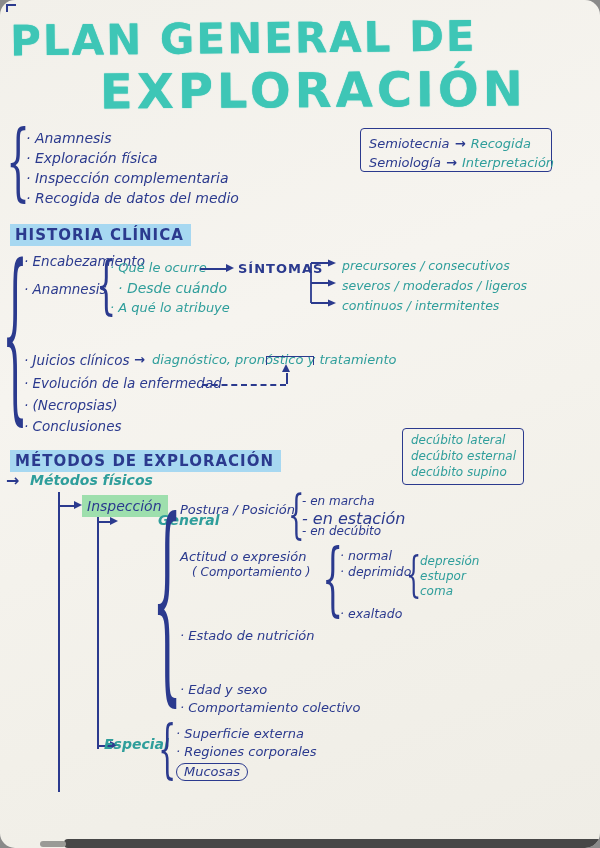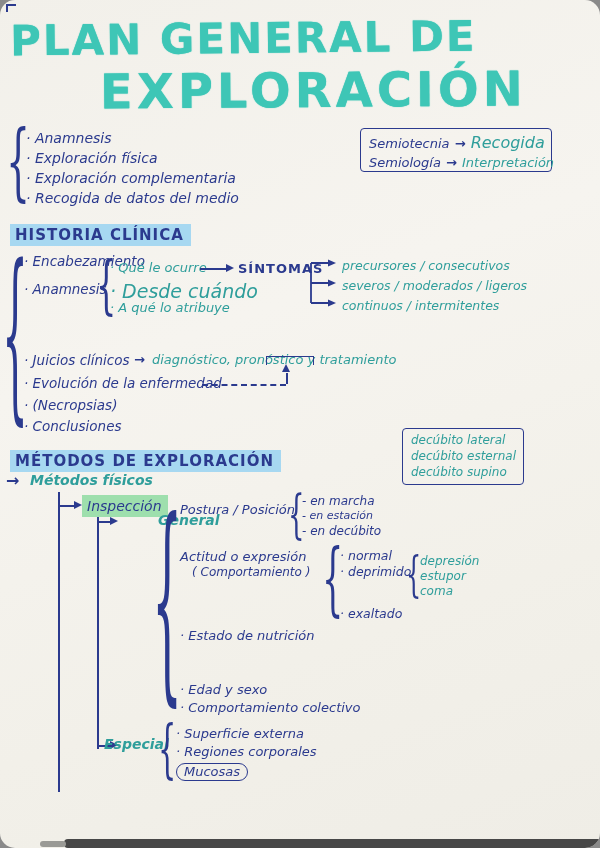--- a/index.html
+++ b/index.html
@@ -36,48 +36,48 @@
 <div class="page">
 
   <div class="abs" style="left:6px; top:4px; width:10px; height:8px; border-left:2px solid #2b3a8e; border-top:2px solid #2b3a8e;"></div>
 
   <div class="abs title" style="left:10px; top:14px; font-size:42px; letter-spacing:2px; transform:rotate(-0.6deg);">PLAN GENERAL DE</div>
   <div class="abs title" style="left:100px; top:62px; font-size:48px; letter-spacing:4px; transform:rotate(-0.4deg);">EXPLORACIÓN</div>
 
   <div class="abs brace" style="left:6px; top:122px; font-size:84px; transform:scaleX(0.45);">{</div>
   <div class="abs hw dot" style="left:26px; top:130px; font-size:14px;">Anamnesis</div>
   <div class="abs hw dot" style="left:26px; top:150px; font-size:14px;">Exploración física</div>
-  <div class="abs hw dot" style="left:26px; top:170px; font-size:14px;">Exploración complementaria</div>
+  <div class="abs hw dot" style="left:26px; top:170px; font-size:14px;">Inspección complementaria</div>
   <div class="abs hw dot" style="left:26px; top:190px; font-size:14px;">Recogida de datos del medio</div>
 
   <div class="abs bx" style="left:360px; top:128px; width:192px; height:44px; padding:4px 8px;">
     <div style="white-space:nowrap;">
       <span class="hw" style="font-size:13px;">Semiotecnia</span>
       <span class="hw arrowglyph" style="font-size:13px;">→</span>
-      <span class="hw teal" style="font-size:16px;">Recogida</span>
+      <span class="hw teal" style="font-size:13px;">Recogida</span>
     </div>
     <div style="white-space:nowrap;text-align:right;">
       <span class="hw" style="font-size:13px;">Semiología</span>
       <span class="hw arrowglyph" style="font-size:13px;">→</span>
       <span class="hw teal" style="font-size:13px;">Interpretación</span>
     </div>
   </div>
 
   <div class="abs" style="left:10px; top:224px;">
     <span class="hl-blue"><span class="hw caps navy" style="font-size:15px;">HISTORIA CLÍNICA</span></span>
   </div>
 
   <div class="abs brace" style="left:2px; top:246px; font-size:186px; transform:scaleX(0.22);">{</div>
 
   <div class="abs hw dot" style="left:24px; top:253px; font-size:13.5px;">Encabezamiento</div>
   <div class="abs hw dot" style="left:24px; top:281px; font-size:13.5px;">Anamnesis</div>
 
   <div class="abs brace" style="left:96px; top:255px; font-size:64px; transform:scaleX(0.5);">{</div>
   <div class="abs hw teal dot" style="left:110px; top:260px; font-size:13px;">Qué le ocurre</div>
-  <div class="abs hw teal dot" style="left:110px; top:280px; font-size:19px;text-align:right;">Desde cuándo</div>
+  <div class="abs hw teal dot" style="left:118px; top:280px; font-size:14px;text-align:right;">Desde cuándo</div>
   <div class="abs hw teal dot" style="left:110px; top:300px; font-size:13px;">A qué lo atribuye</div>
 
   <div class="abs hline" style="left:200px; top:268px; width:26px;"></div>
   <div class="abs head-r" style="left:226px; top:264px;"></div>
   <div class="abs hw caps navy" style="left:238px; top:261px; font-size:13px;">SÍNTOMAS</div>
 
   <svg class="abs" width="32" height="52" viewBox="0 0 32 52" style="left:306px; top:257px;">
     <path d="M5 6 V46" stroke="#2b3a8e" stroke-width="1.8" fill="none"></path>
     <path d="M5 6 H22 M5 26 H22 M5 46 H22" stroke="#2b3a8e" stroke-width="1.8"></path>
     <polygon points="22,2.5 30,6 22,9.5" fill="#2b3a8e"></polygon>
@@ -127,21 +127,21 @@
   <div class="abs vline" style="left:97px; top:517px; height:232px;"></div>
   <div class="abs hline" style="left:97px; top:521px; width:13px;"></div>
   <div class="abs head-r" style="left:110px; top:517px;"></div>
   <div class="abs hw teal" style="left:118px; top:512px; font-size:14px; font-weight:bold;margin-left:40px;">General</div>
 
   <div class="abs brace" style="left:152px; top:497px; font-size:216px; transform:scaleX(0.22);">{</div>
 
   <div class="abs hw" style="left:180px; top:502px; font-size:13px;">Postura / Posición</div>
   <div class="abs brace" style="left:288px; top:490px; font-size:52px; transform:scaleX(0.5);">{</div>
   <div class="abs hw dsh" style="left:302px; top:494px; font-size:12px;">en marcha</div>
-  <div class="abs hw dsh" style="left:302px; top:509px; font-size:11px;">en estación</div>
+  <div class="abs hw dsh" style="left:302px; top:509px; font-size:16px;">en estación</div>
   <div class="abs hw dsh" style="left:302px; top:524px; font-size:12px;">en decúbito</div>
 
   <div class="abs hw" style="left:180px; top:549px; font-size:13px;">Actitud o expresión</div>
   <div class="abs hw" style="left:192px; top:565px; font-size:12px;">( Comportamiento )</div>
   <div class="abs brace" style="left:322px; top:541px; font-size:80px; transform:scaleX(0.42);">{</div>
   <div class="abs hw dot" style="left:340px; top:548px; font-size:12.5px;">normal</div>
   <div class="abs hw dot" style="left:340px; top:564px; font-size:12.5px;">deprimido</div>
   <div class="abs brace" style="left:406px; top:552px; font-size:48px; transform:scaleX(0.5);">{</div>
   <div class="abs hw teal" style="left:420px; top:554px; font-size:12px;">depresión</div>
   <div class="abs hw teal" style="left:420px; top:569px; font-size:12px;">estupor</div>

